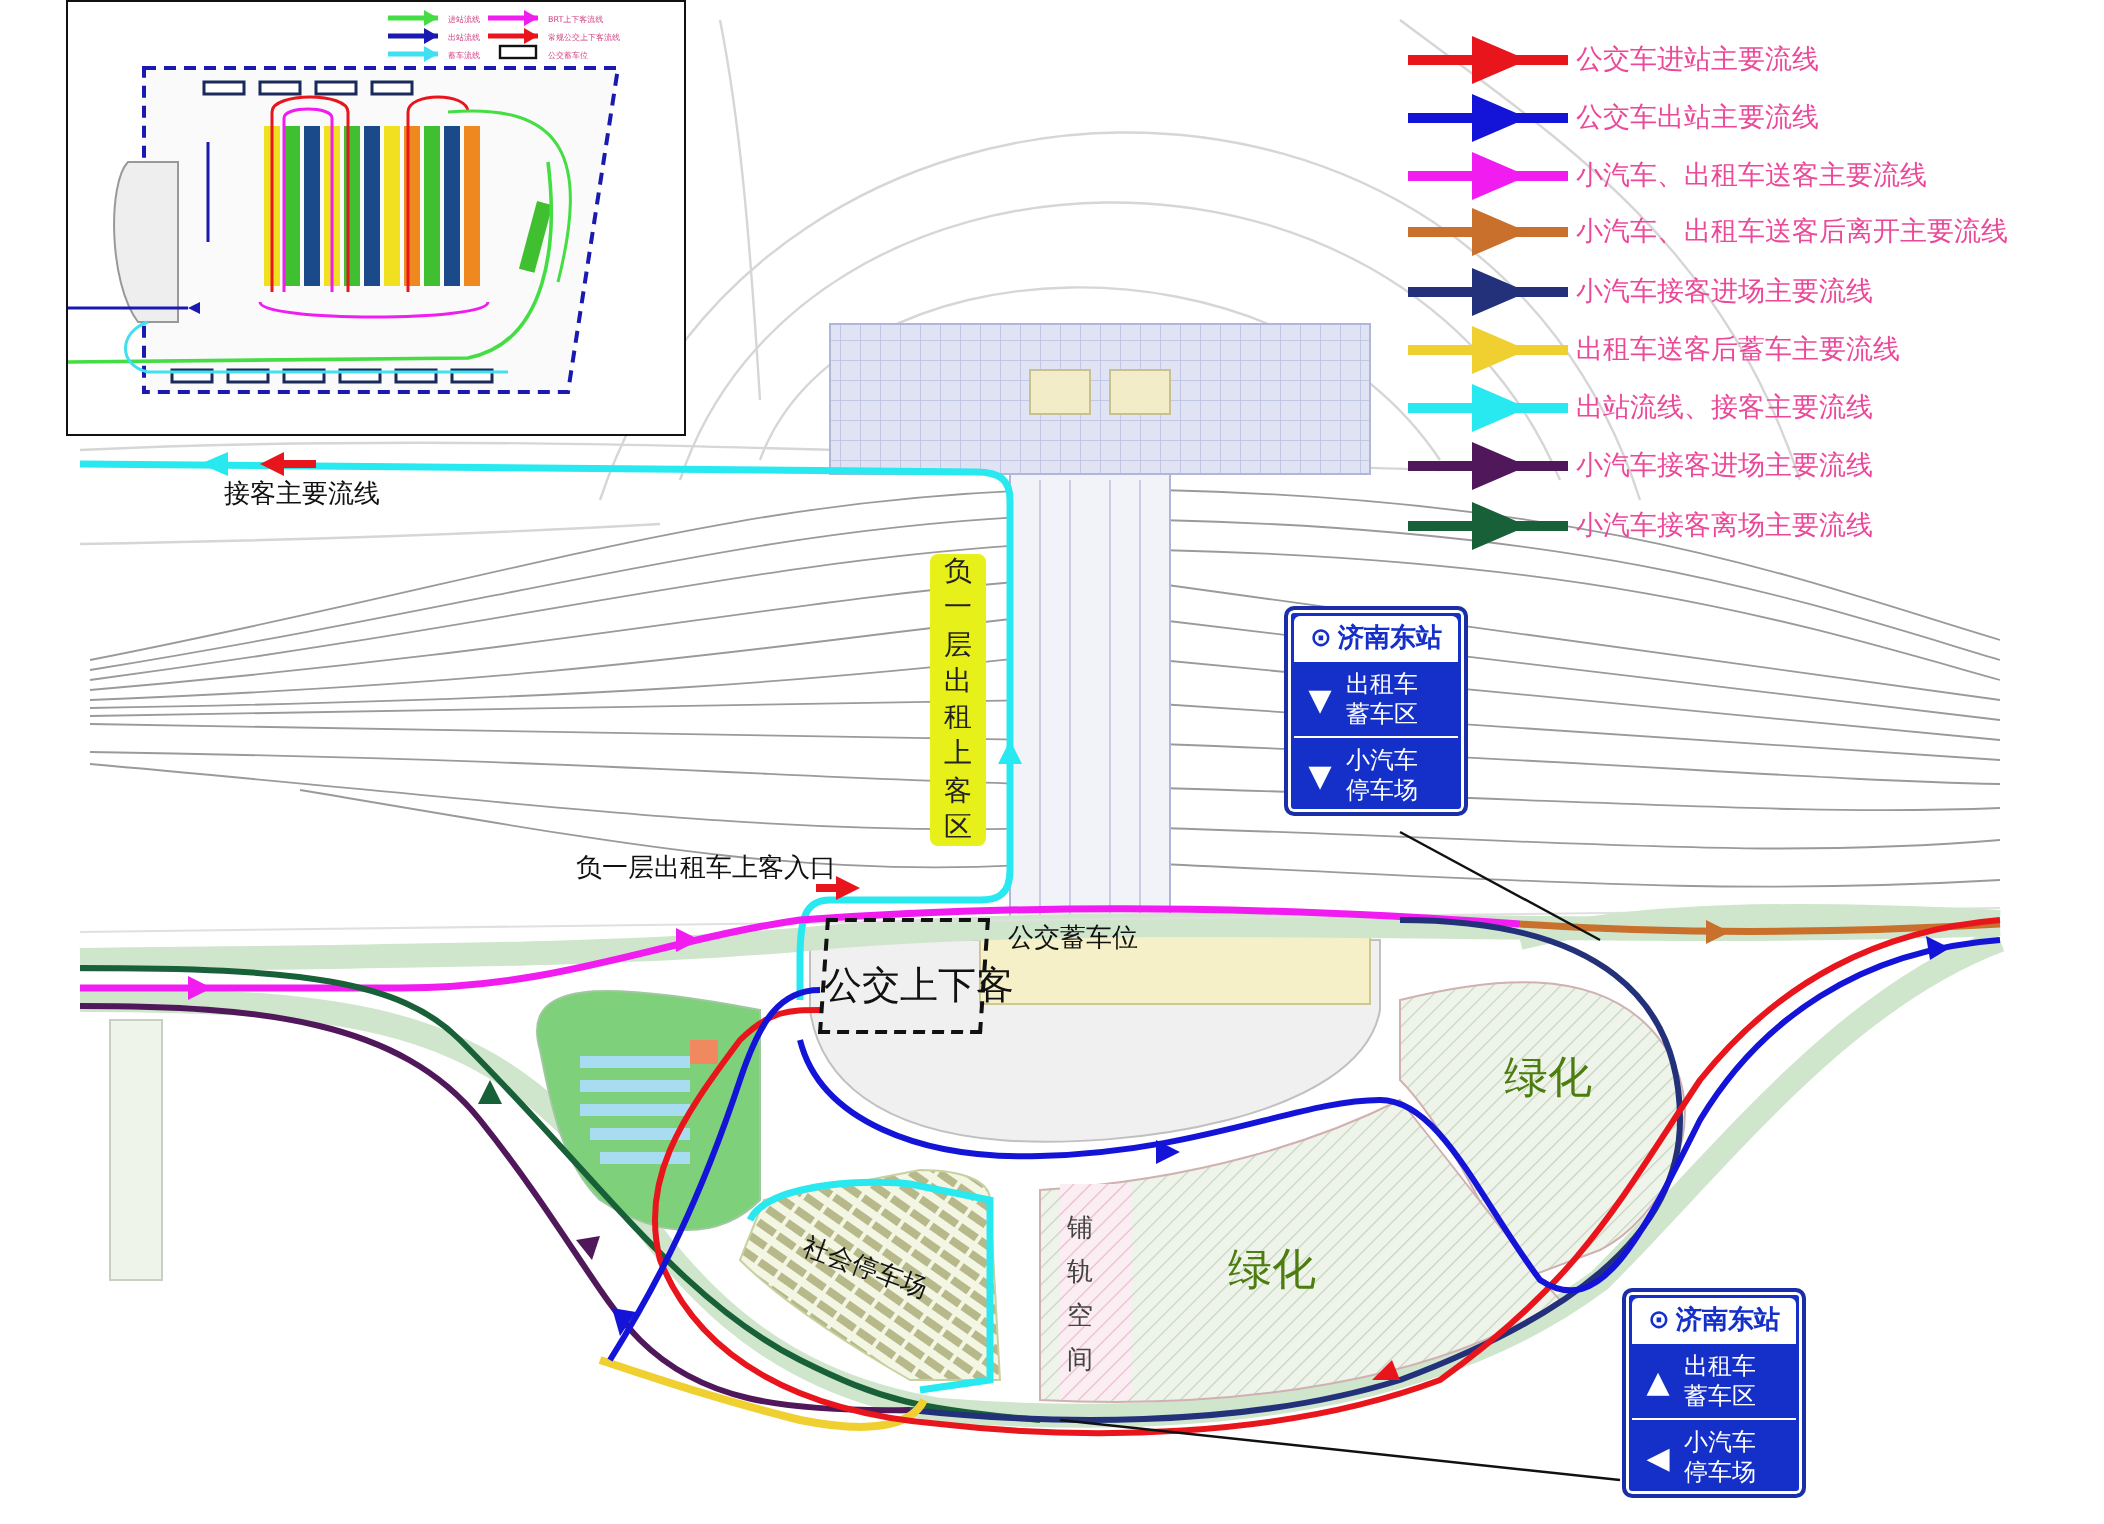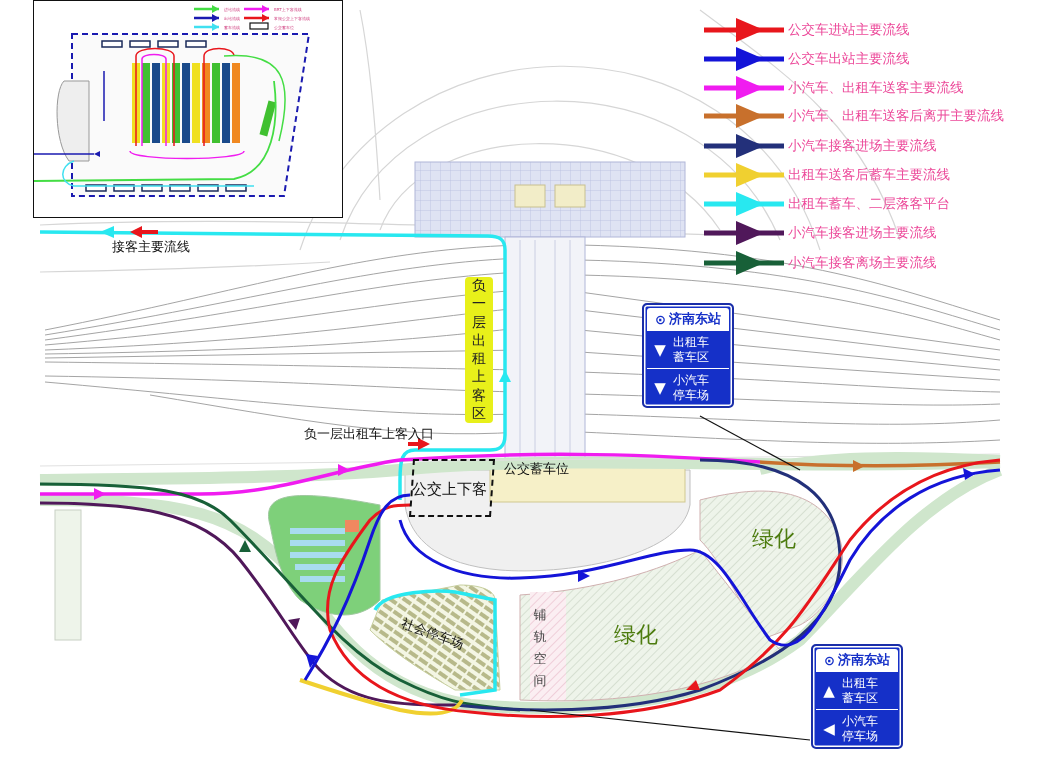--- a/index.html
+++ b/index.html
@@ -270,21 +270,21 @@
         <line x1="4" y1="14" x2="84" y2="14" stroke="#f0d030" stroke-width="5"></line>
         <polygon points="64,14 36,2 36,26" fill="#f0d030"></polygon>
       </svg>
     <span class="legend-label">出租车送客后蓄车主要流线</span>
   </div>
   <div class="legend-row" style="top:176px">
     <svg>
         <line x1="4" y1="14" x2="84" y2="14" stroke="#28e8f0" stroke-width="5"></line>
         <polygon points="64,14 36,2 36,26" fill="#28e8f0"></polygon>
       </svg>
-    <span class="legend-label">出租车蓄车、二层落客平台</span>
+    <span class="legend-label">出站流线、接客主要流线</span>
   </div>
   <div class="legend-row" style="top:205px">
     <svg>
         <line x1="4" y1="14" x2="84" y2="14" stroke="#50185a" stroke-width="5"></line>
         <polygon points="64,14 36,2 36,26" fill="#50185a"></polygon>
       </svg>
     <span class="legend-label">小汽车接客进场主要流线</span>
   </div>
   <div class="legend-row" style="top:235px">
     <svg>
@@ -301,24 +301,24 @@
   <span>负</span>
   <span>一</span>
   <span>层</span>
   <span>出</span>
   <span>租</span>
   <span>上</span>
   <span>客</span>
   <span>区</span>
 </div>
 
-<div class="label" style="left:304px;top:425px;font-family:Liberation Mono, monospace;">负一层出租车上客入口</div>
+<div class="label" style="left:288px;top:425px;font-family:Liberation Mono, monospace;">负一层出租车上客入口</div>
 
 <div class="bus-box"></div>
-<div class="label" style="left:412px;top:480px;font-size:15px;font-family:Liberation Mono, monospace;">公交上下客</div>
+<div class="label" style="left:412px;top:480px;font-size:19px;font-family:Liberation Mono, monospace;">公交上下客</div>
 <div class="label" style="left:504px;top:460px;font-size:13px;">公交蓄车位</div>
 
 <div class="green-label" style="left:752px;top:524px;">绿化</div>
 <div class="green-label" style="left:614px;top:620px;">绿化</div>
 
 <div class="label" style="left:400px;top:625px;transform:rotate(20deg);font-size:13px;">社会停车场</div>
 
 <div class="rail-label">
   <span>铺</span>
   <span>轨</span>

